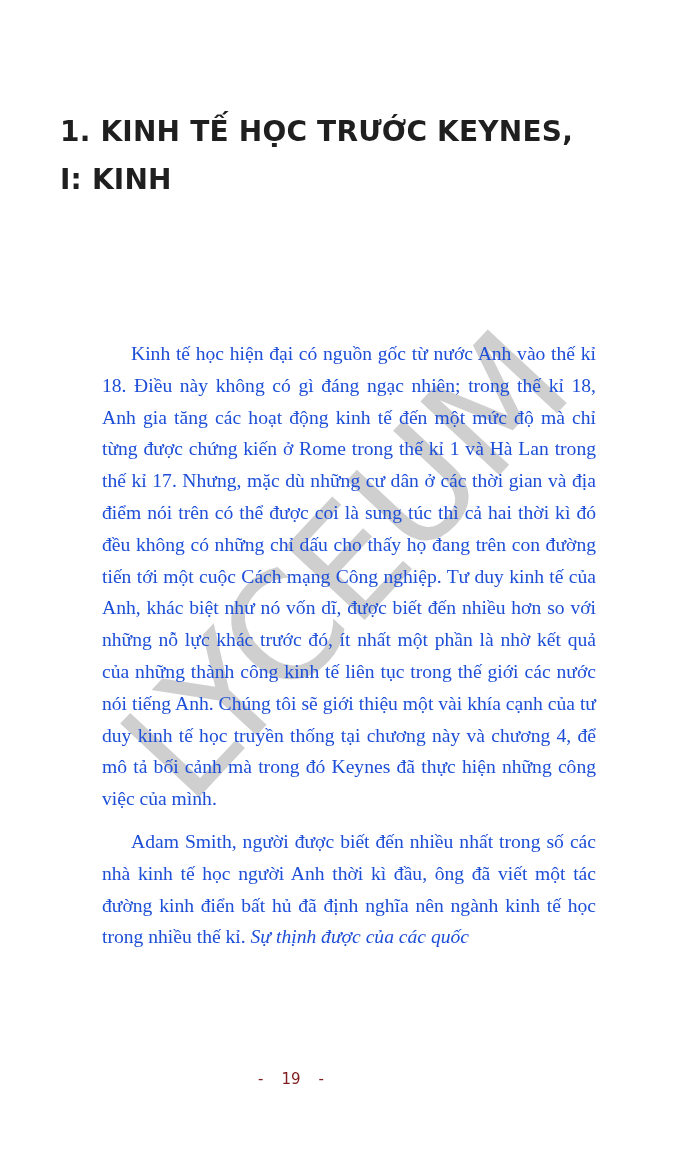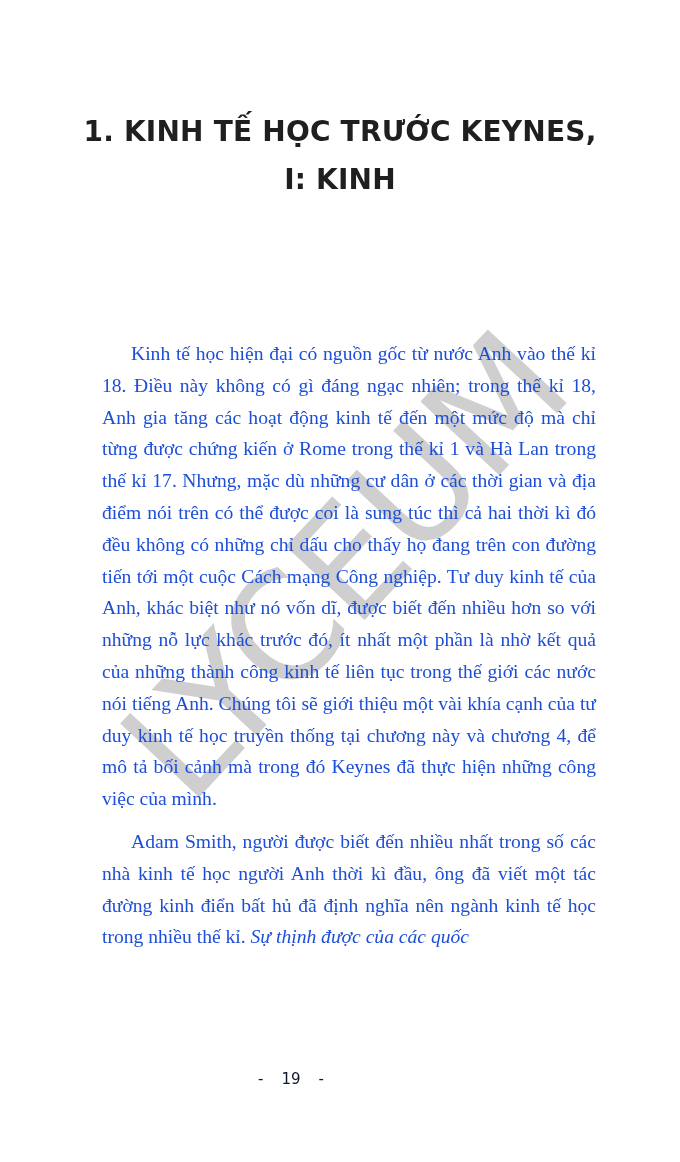--- a/index.html
+++ b/index.html
@@ -18,21 +18,20 @@
       left: 0; top: 0;
       width: 680px;
       height: 1162px;
       background: #ffffff;
     }
     .chapter-title {
       position: absolute;
       left: 60px;
       top: 108px;
       width: 560px;
-      text-align: center;
       font-family: "DejaVu Sans", sans-serif;
       font-weight: bold;
       font-size: 28px;
       line-height: 48px;
       color: #1f1f1f;
       letter-spacing: 0.2px;
       margin: 0;
     }
     .chapter-title span { display: block; }
 
@@ -72,21 +71,21 @@
     .body-text em { font-style: italic; }
 
     .page-number {
       position: absolute;
       left: 0;
       top: 1070px;
       width: 582px;
       text-align: center;
       font-family: "DejaVu Sans", sans-serif;
       font-size: 15px;
-      color: #0f172a;
+      color: #7f1d1d;
     }
     .page-number .dash { display: inline-block; margin: 0 18px; }
   </style>
 </head>
 <body>
 
 <div class="page">
 
   <h1 class="chapter-title">
     <span>1. KINH TẾ HỌC TRƯỚC KEYNES,</span>

